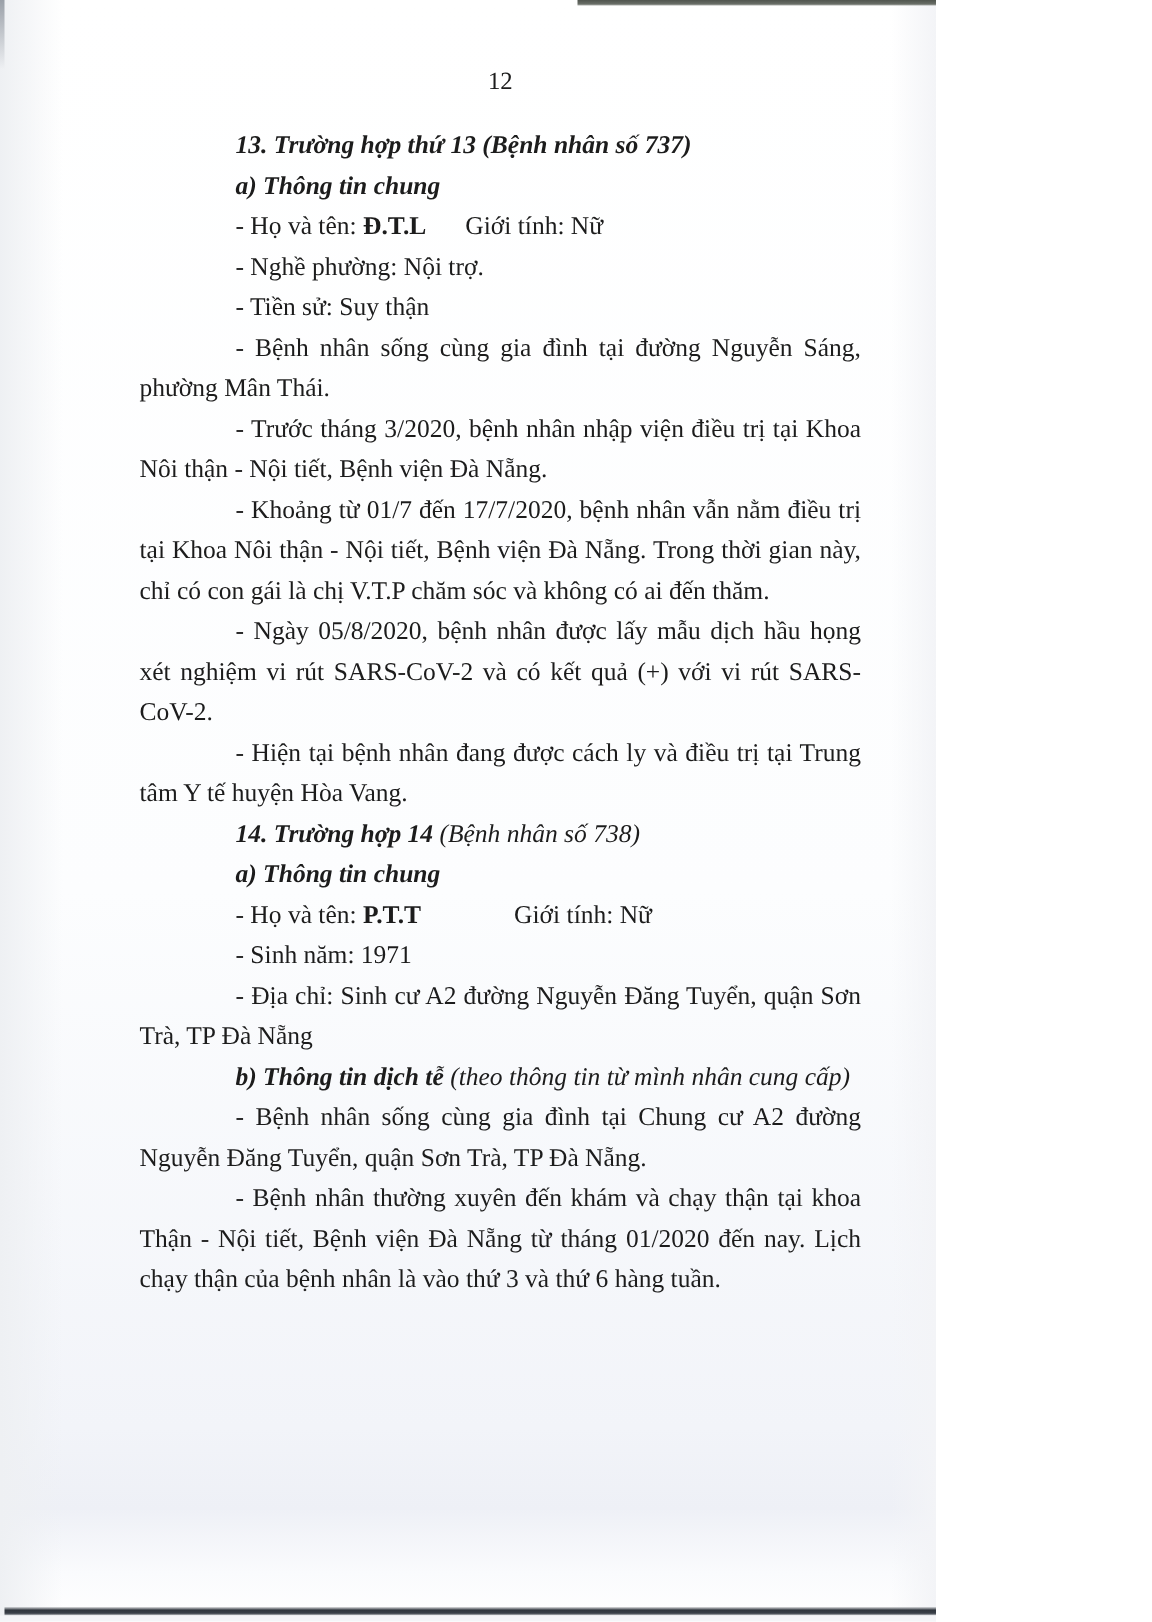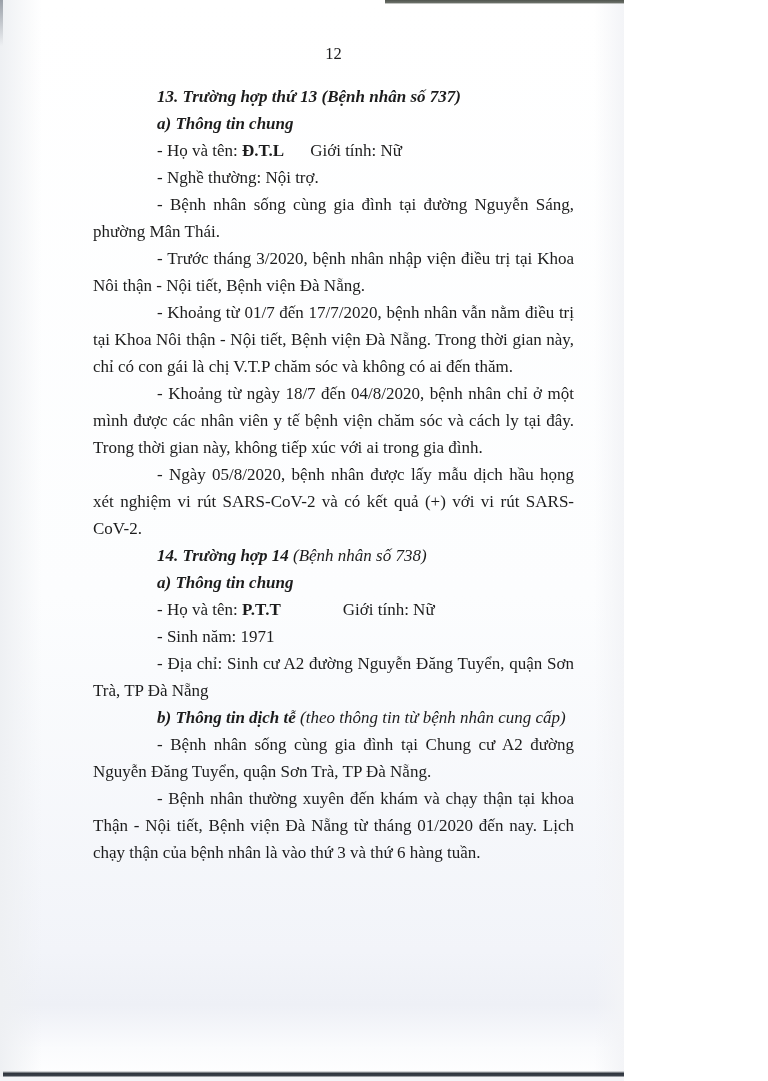--- a/index.html
+++ b/index.html
@@ -48,32 +48,33 @@
   <div class="art-bottom"></div>
   <div class="art-bottom-fade"></div>
 
   <div class="content">
     <p class="page-number">12</p>
 
     <section class="case case-13">
       <p class="para heading"><b>13. Trường hợp thứ 13 (Bệnh nhân số 737)</b><span></span></p>
       <p class="para heading"><b>a) Thông tin chung</b></p>
       <p class="para"><span>- Họ và tên: </span><b>Đ.T.L</b><span class="gender">Giới tính: Nữ</span></p>
-      <p class="para">- Nghề thường: Nội trợ.</p>
+      <p class="para">- Nghề phường: Nội trợ.</p>
+      <p class="para">- Tiền sử: Suy thận</p>
       <p class="para">- Bệnh nhân sống cùng gia đình tại đường Nguyễn Sáng, phường Mân Thái.</p>
       <p class="para">- Trước tháng 3/2020, bệnh nhân nhập viện điều trị tại Khoa Nôi thận - Nội tiết, Bệnh viện Đà Nẵng.</p>
       <p class="para">- Khoảng từ 01/7 đến 17/7/2020, bệnh nhân vẫn nằm điều trị tại Khoa Nôi thận - Nội tiết, Bệnh viện Đà Nẵng. Trong thời gian này, chỉ có con gái là chị V.T.P chăm sóc và không có ai đến thăm.</p>
-      <p class="para">- Khoảng từ ngày 18/7 đến 04/8/2020, bệnh nhân chỉ ở một mình được các nhân viên y tế bệnh viện chăm sóc và cách ly tại đây. Trong thời gian này, không tiếp xúc với ai trong gia đình.</p>
       <p class="para">- Ngày 05/8/2020, bệnh nhân được lấy mẫu dịch hầu họng xét nghiệm vi rút SARS-CoV-2 và có kết quả (+) với vi rút SARS-CoV-2.</p>
+      <p class="para">- Hiện tại bệnh nhân đang được cách ly và điều trị tại Trung tâm Y tế huyện Hòa Vang.</p>
     </section>
 
     <section class="case case-14">
       <p class="para heading"><b>14. Trường hợp 14</b><span> (Bệnh nhân số 738)</span></p>
       <p class="para heading"><b>a) Thông tin chung</b></p>
       <p class="para"><span>- Họ và tên: </span><b>P.T.T</b><span class="gender">Giới tính: Nữ</span></p>
       <p class="para">- Sinh năm: 1971</p>
       <p class="para">- Địa chỉ: Sinh cư A2 đường Nguyễn Đăng Tuyển, quận Sơn Trà, TP Đà Nẵng</p>
-      <p class="para heading"><b>b) Thông tin dịch tễ</b><span> (theo thông tin từ bệnh nhân cung cấp)</span></p>
+      <p class="para heading"><b>b) Thông tin dịch tễ</b><span> (theo thông tin từ mình nhân cung cấp)</span></p>
       <p class="para">- Bệnh nhân sống cùng gia đình tại Chung cư A2 đường Nguyễn Đăng Tuyển, quận Sơn Trà, TP Đà Nẵng.</p>
       <p class="para">- Bệnh nhân thường xuyên đến khám và chạy thận tại khoa Thận - Nội tiết, Bệnh viện Đà Nẵng từ tháng 01/2020 đến nay. Lịch chạy thận của bệnh nhân là vào thứ 3 và thứ 6 hàng tuần.</p>
     </section>
   </div>
 </div>
 
 </body></html>

